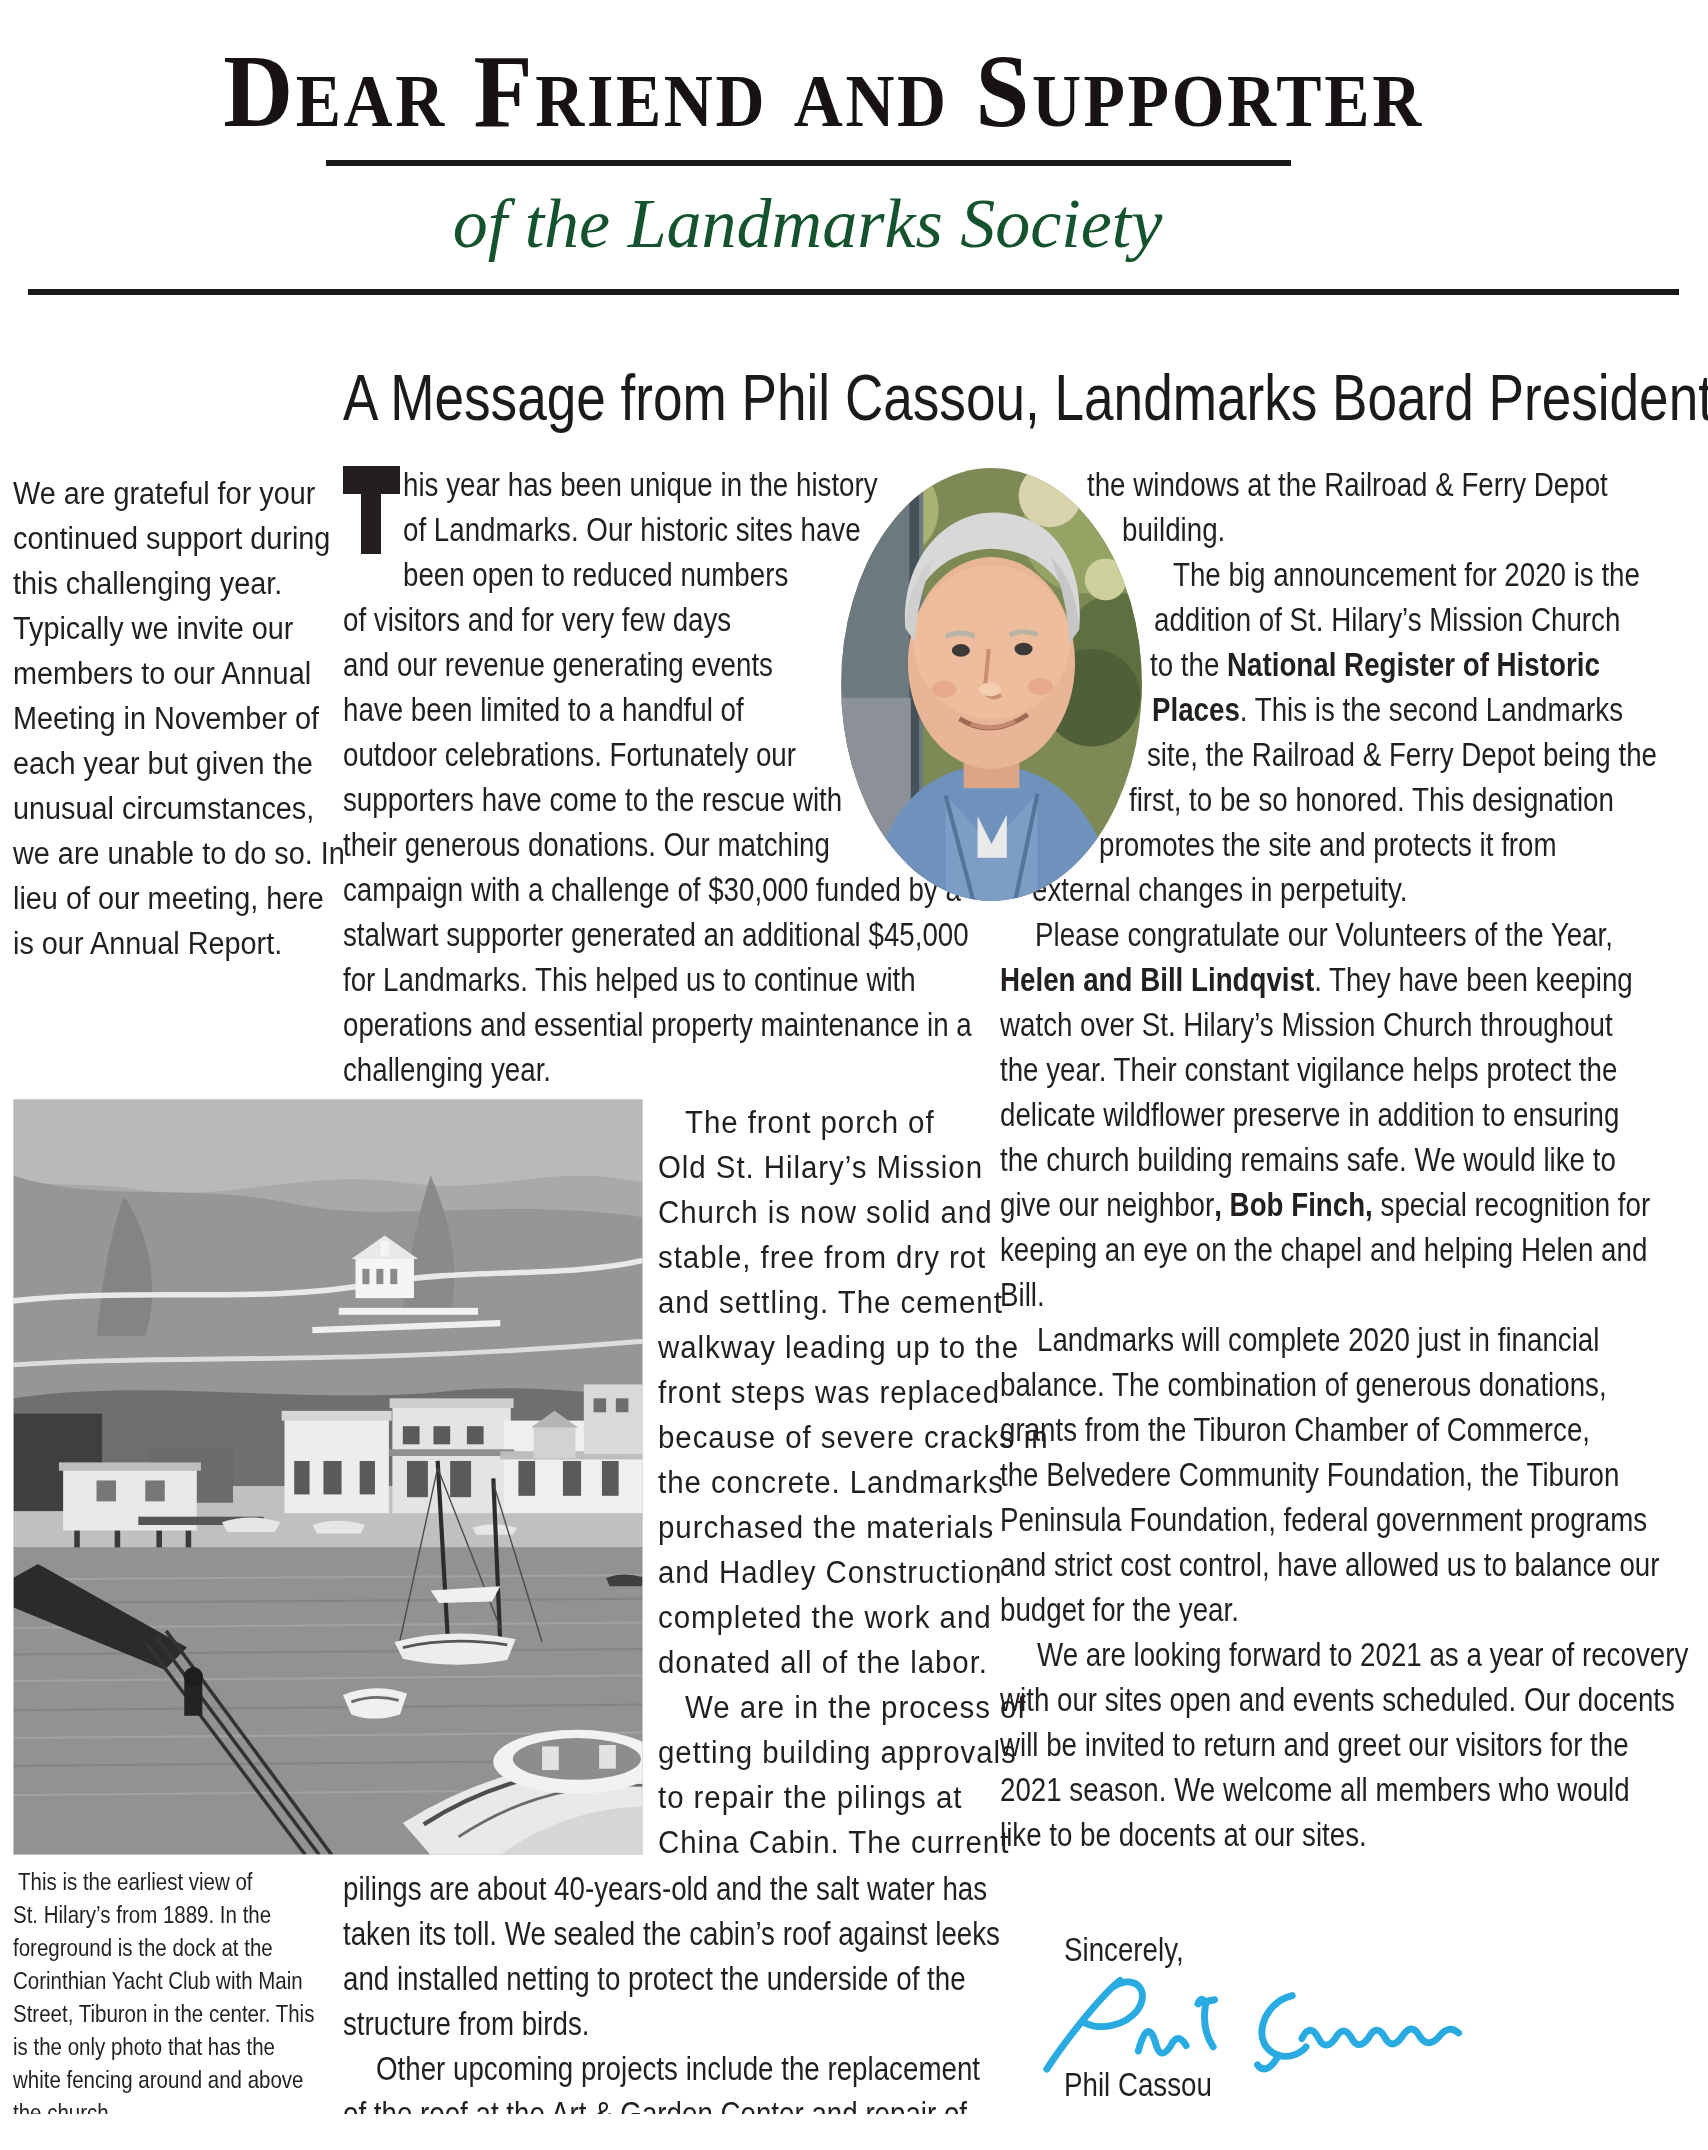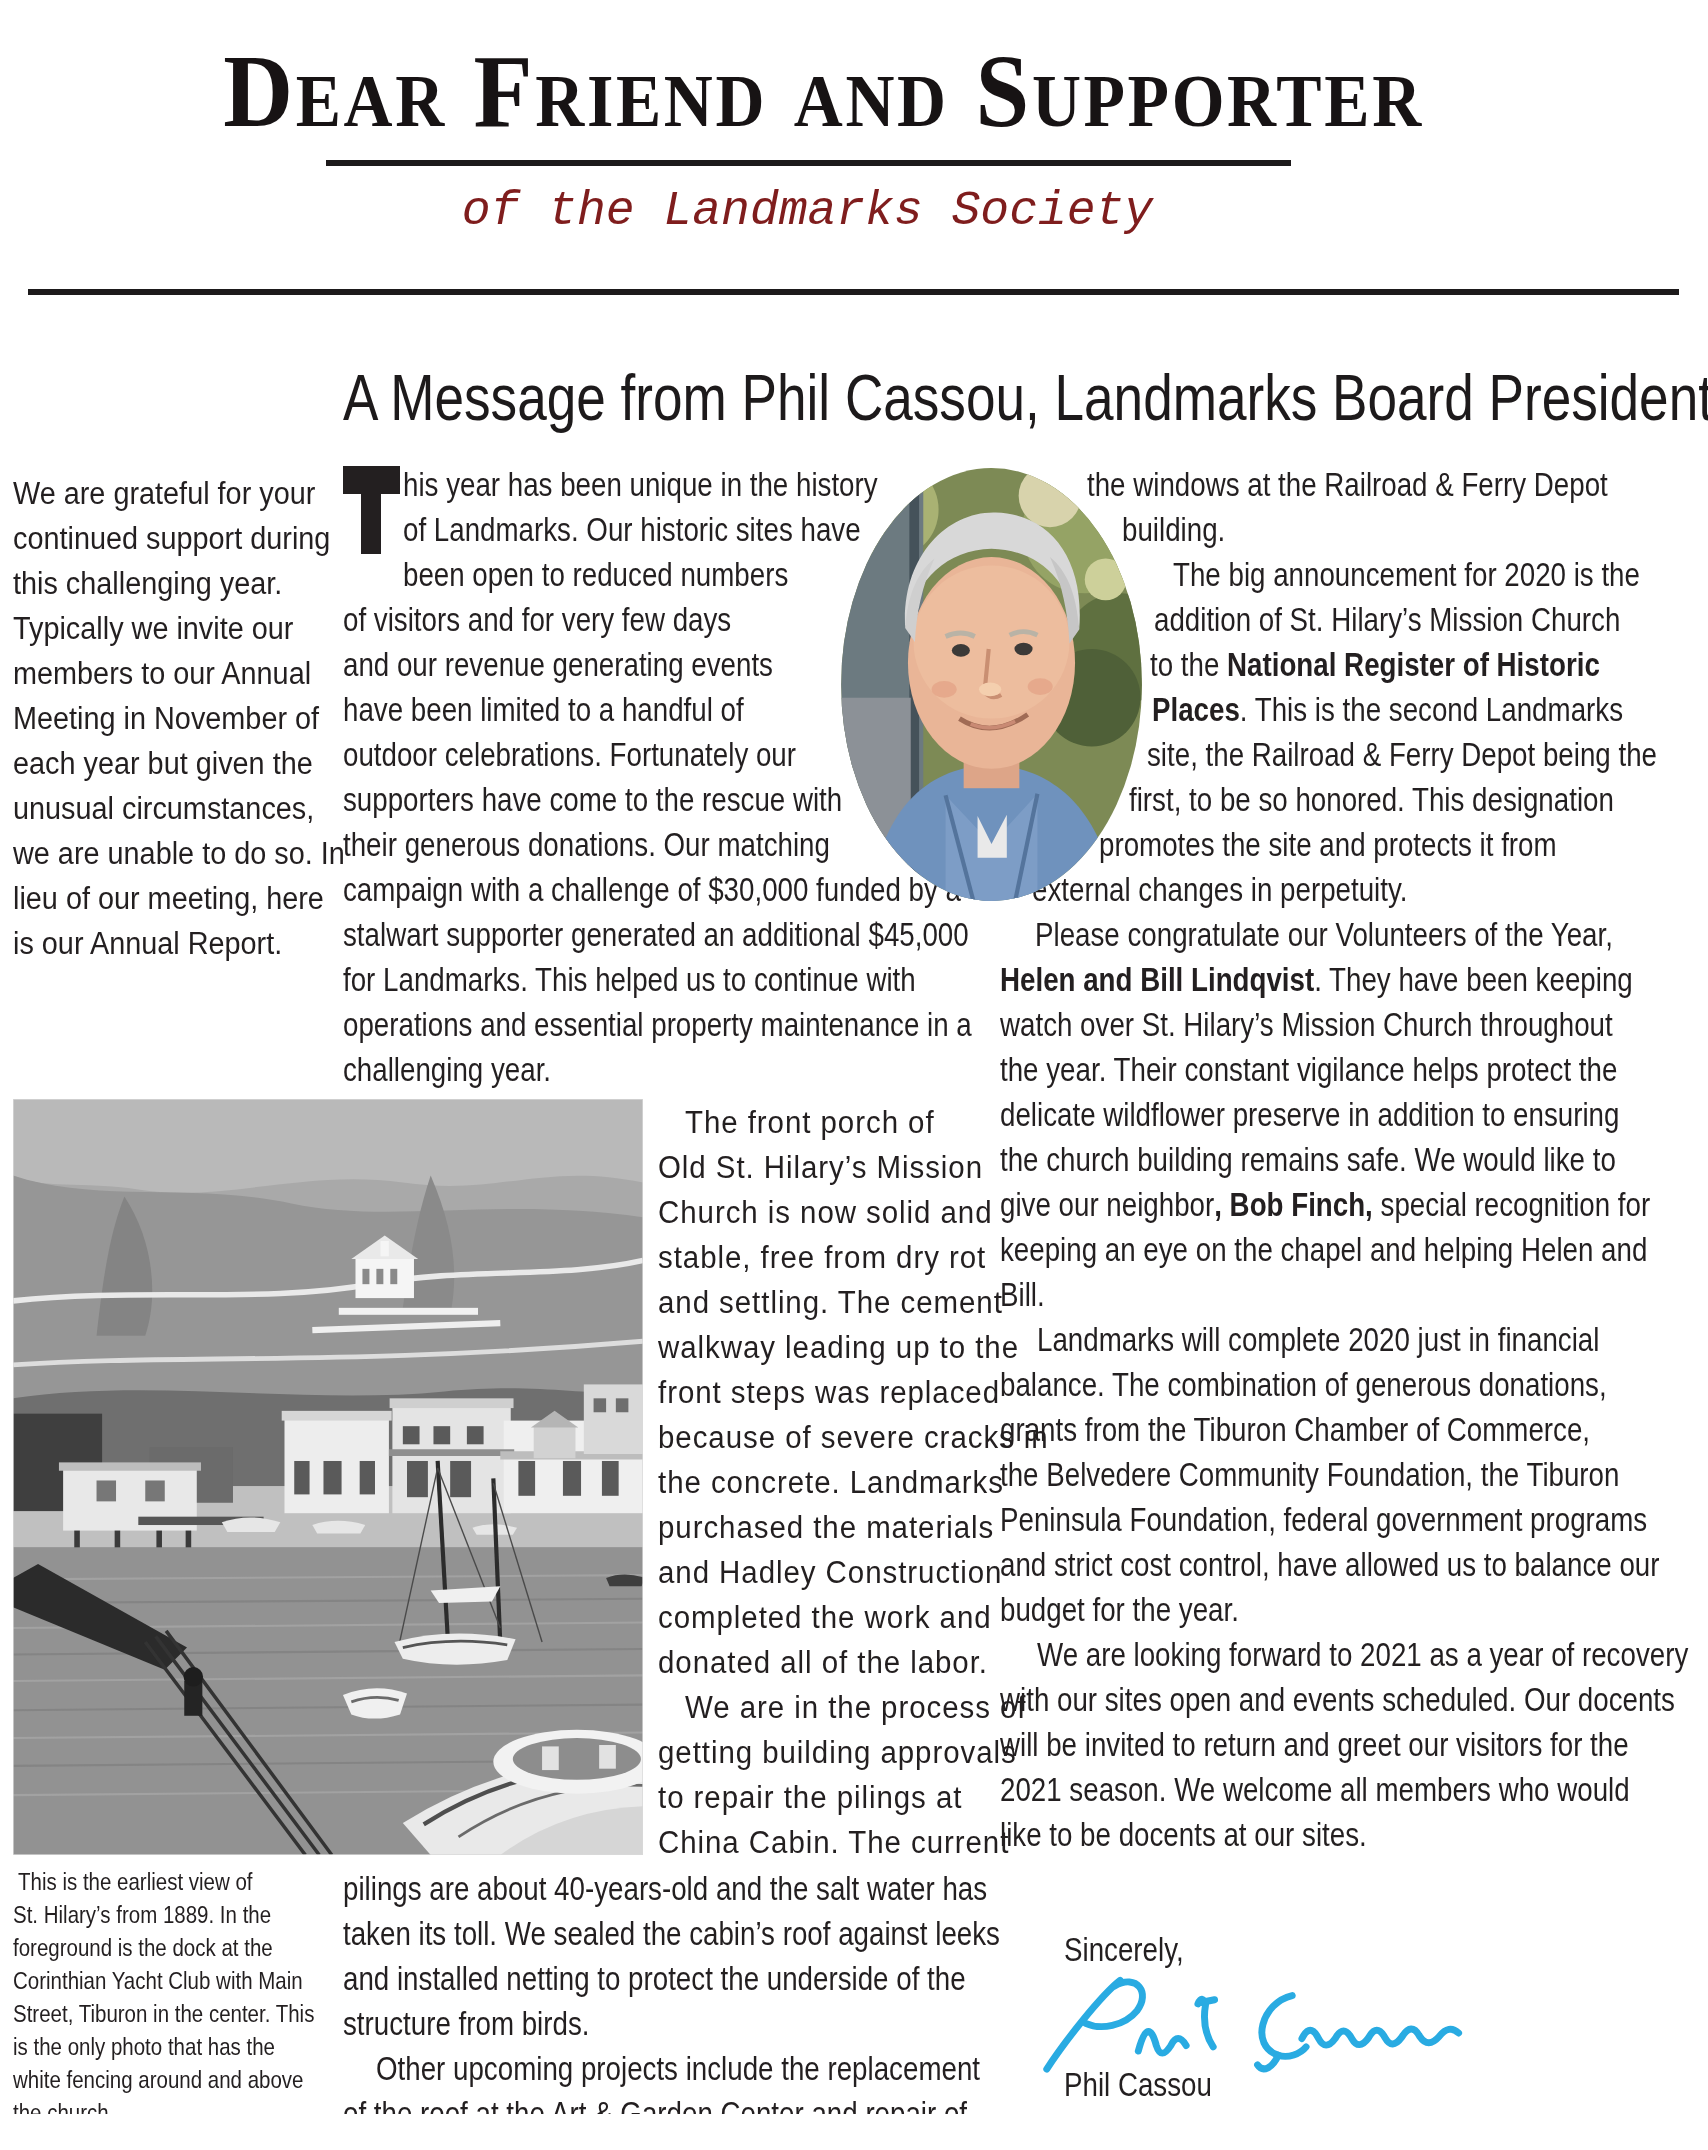--- a/index.html
+++ b/index.html
@@ -7,22 +7,22 @@
         font-family:"Liberation Sans",sans-serif;color:#231f20;}
   
   .title-wrap{position:absolute;top:36px;left:-31px;width:1709px;text-align:center;}
   .title-wrap span{display:inline-block;font-family:"Liberation Serif",serif;font-variant:small-caps;
         font-weight:bold;font-size:104px;line-height:1.05;letter-spacing:2.8px;color:#171314;
         transform:scaleX(.93);transform-origin:50% 0;white-space:nowrap;}
   .rule{position:absolute;background:#1d1a1b;}
   .rule-title{left:326px;top:160px;width:965px;height:6.3px;}
   .rule-full{left:28px;top:289px;width:1651px;height:6.3px;}
   .subtitle-wrap{position:absolute;top:185px;left:-47px;width:1709px;text-align:center;}
-  .subtitle-wrap span{display:inline-block;font-family:Liberation Mono, monospace;font-style:italic;
-        font-size:48px;line-height:1.1;color:#7f1d1d;white-space:nowrap;}
+  .subtitle-wrap span{display:inline-block;font-family:Liberation Serif, serif;font-style:italic;
+        font-size:70px;line-height:1.1;color:#14532d;white-space:nowrap;}
   .heading{position:absolute;left:343px;top:363px;font-size:64px;line-height:1.1;color:#1d1a1b;
         white-space:nowrap;transform:scaleX(.83);transform-origin:0 0;}
   
   .tcol{position:absolute;}
   .tline{white-space:nowrap;transform-origin:0 0;}
   .cond .tline{font-size:33px;line-height:45px;transform:scaleX(.84);}
   .col1 .tline{font-size:31px;line-height:45px;transform:scaleX(.93);}
   .porch .tline{font-size:31px;line-height:45px;letter-spacing:1px;transform:scaleX(.95);}
   .capt .tline{font-size:24.4px;line-height:33px;transform:scaleX(.84);}
   .b{font-weight:bold;}

